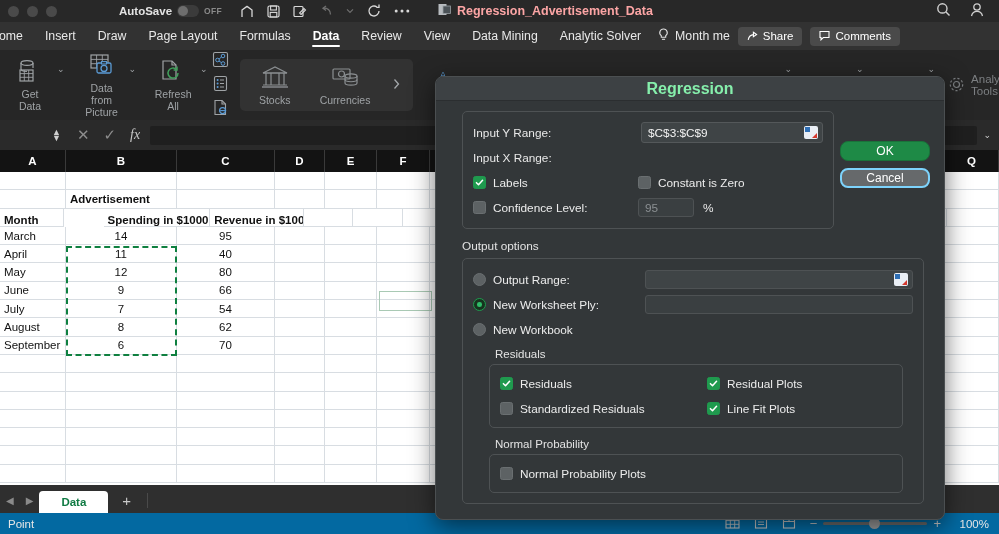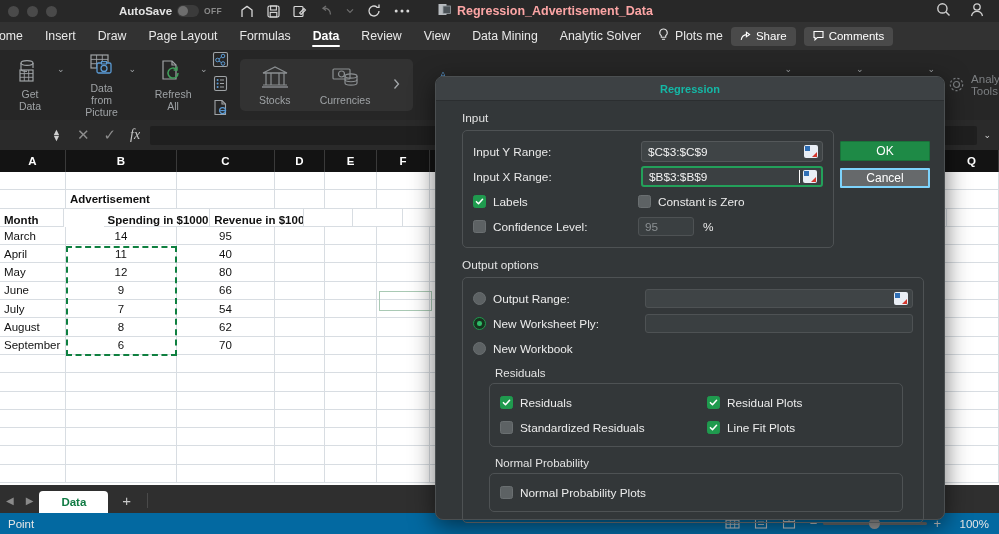--- a/index.html
+++ b/index.html
@@ -157,21 +157,21 @@
   
   .dialog {
     position: absolute; left: 435px; top: 76px; width: 510px; height: 444px;
     background: #333739; border-radius: 8px;
     box-shadow: 0 6px 24px rgba(0,0,0,.55);
     border: 1px solid #4b4f51;
   }
   .dlg-title {
     height: 24px; background: #3d4144; border-radius: 7px 7px 0 0;
     display: flex; align-items: center; justify-content: center;
-    color: #14b8a6; font-size: 11px; font-weight: bold;
+    color: #86efac; font-size: 16px; font-weight: bold;
     border-bottom: 1px solid #2b2e30;
   }
   .dlg-body { position: relative; padding: 10px 0 0 0; height: 418px; }
   .grp-label { color: #e3e3e3; font-size: 11.8px; margin: 0 0 5px 26px; }
   .grp-box {
     margin: 0 20px 0 26px; border: 1px solid #4e5254; border-radius: 5px;
     padding: 8px 10px;
   }
   .grp-box.narrow { margin-right: 110px; }
   .frm-row { display: flex; align-items: center; height: 25px; }
@@ -228,21 +228,21 @@
   }
   .out-field.blank { background: #3f4446; }
   .sub-grp { margin: 0 10px 0 16px; }
   .sub-label { color: #e3e3e3; font-size: 11.5px; margin: 0 0 4px 6px; }
   .sub-box { border: 1px solid #4e5254; border-radius: 5px; padding: 6px 10px; }
   .two-col { display: flex; }
   .two-col > div { flex: 1; }
   .two-col .c2 { flex: 0 0 185px; }
   .btn-col { position: absolute; right: 14px; top: 40px; width: 90px; }
   .btn {
-    height: 20px; border-radius: 1px; display: flex; align-items: center;
+    height: 20px; border-radius: 8px; display: flex; align-items: center;
     justify-content: center; font-size: 12px; color: #ffffff; margin-bottom: 7px;
   }
   .btn.ok { background: #1e8a46; border: 1px solid #19733a; }
   .btn.cancel { background: #66696b; border: 2px solid #7dd3fc; }
 </style>
 </head>
 <body>
 
 <div id="app">
 
@@ -339,21 +339,21 @@
     <div class="rtab">View</div>
     <div class="rtab">Data Mining</div>
     <div class="rtab">Analytic Solver</div>
     <div class="tellme">
       <span>
         <svg width="11" height="14" viewBox="0 0 11 14">
             <path d="M5.5 1a3.7 3.7 0 0 0-2.2 6.7v1.6h4.4V7.7A3.7 3.7 0 0 0 5.5 1z" fill="none" stroke="#e0e0e0" stroke-width="1.1"></path>
             <path d="M3.9 11.3h3.2" stroke="#e0e0e0" stroke-width="1.1"></path>
           </svg>
       </span>
-      <span>Plots me</span>
+      <span>Month me</span>
     </div>
     <div class="ribbon-btn">
       <span>
         <svg width="11" height="11" viewBox="0 0 11 11">
             <path d="M1.2 9.8c.7-3.6 3-5 5.4-5.2" fill="none" stroke="#fff" stroke-width="1.1"></path>
             <path d="M6.4 2.2 9.6 4.5 6.4 6.8z" fill="none" stroke="#fff" stroke-width="1.1"></path>
           </svg>
       </span>
       <span>Share</span>
     </div>
@@ -797,36 +797,30 @@
         <span style="font-size:13px">+</span>
       </div>
       <span class="zpct">100%</span>
     </div>
   </div>
 
   <div class="dialog">
     <div class="dlg-title">Regression</div>
     <div class="dlg-body">
 
-      <div class="grp-label">Input</div>
       <div class="grp-box narrow">
         <div class="frm-row">
           <span class="frm-lbl">Input Y Range:</span>
           <div class="rng-field">
             <span class="val">$C$3:$C$9</span>
             <span class="picker"></span>
           </div>
         </div>
         <div class="frm-row">
           <span class="frm-lbl">Input X Range:</span>
-          <div class="rng-field focused">
-            <span class="val">$B$3:$B$9</span>
-            <span class="caret-bar"></span>
-            <span class="picker"></span>
-          </div>
         </div>
         <div class="two-col">
           <div>
             <div class="chk-row">
               <span class="chk on">
                 <svg class="tick" viewBox="0 0 10 10">
                     <path d="M1.6 5.2 3.9 7.5 8.4 2.6" fill="none" stroke="#fff" stroke-width="1.7" stroke-linecap="round" stroke-linejoin="round"></path>
                   </svg>
               </span>
               <span class="chk-lbl">Labels</span>

